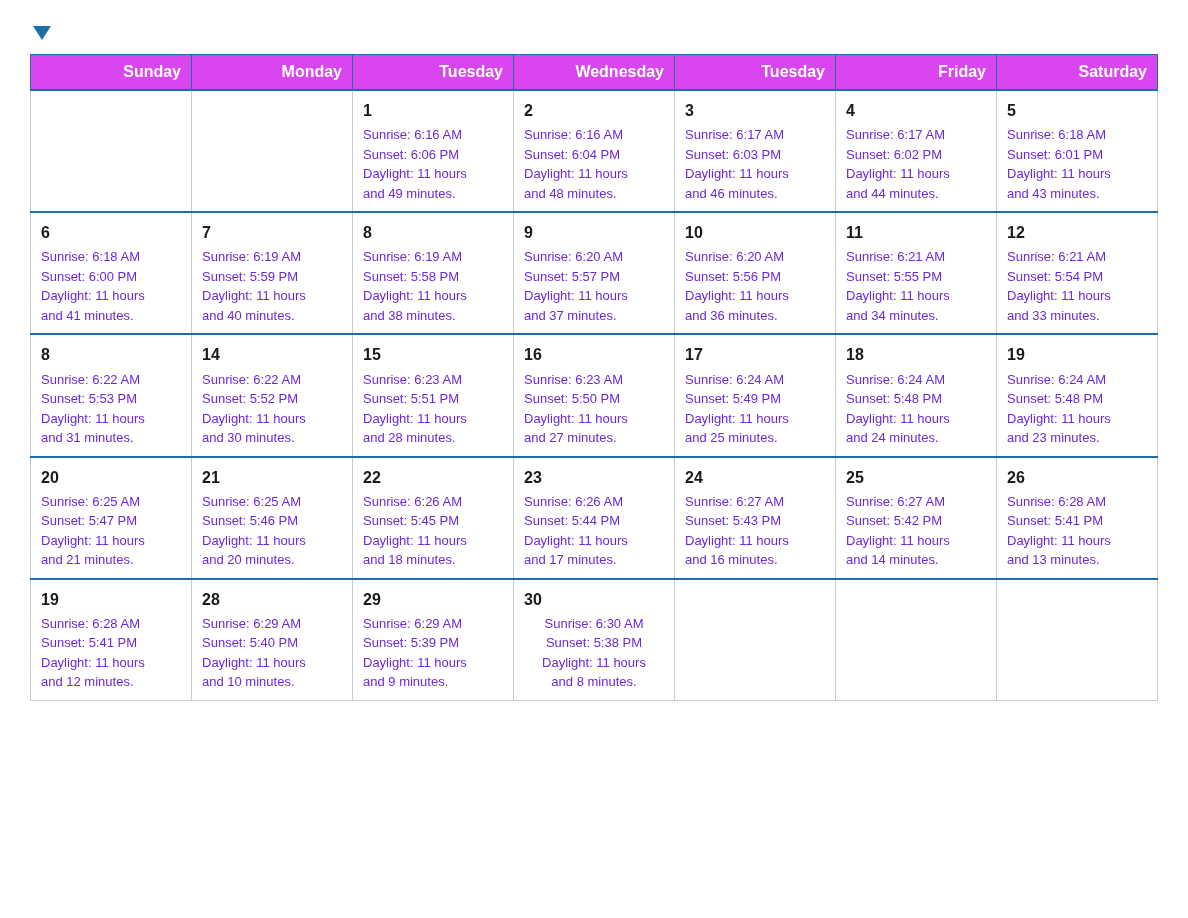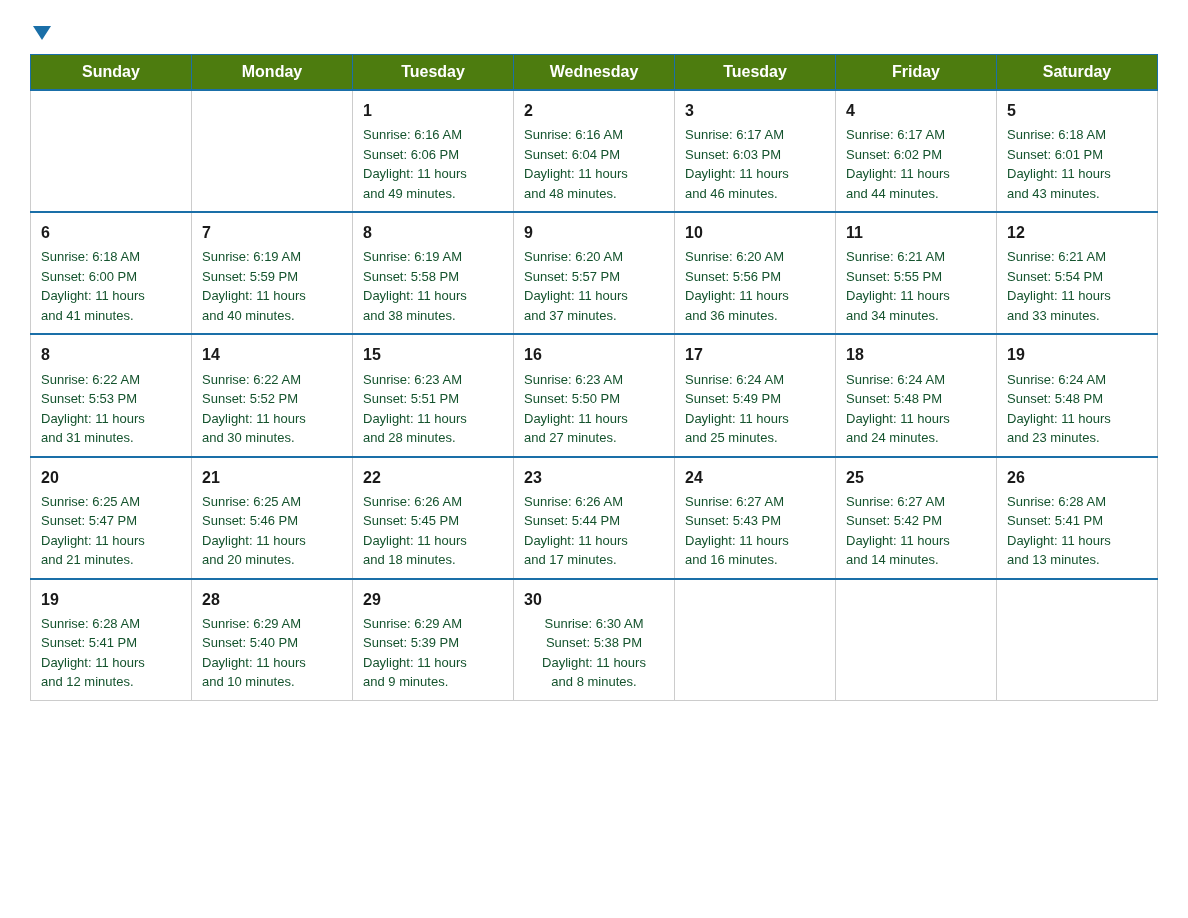--- a/index.html
+++ b/index.html
@@ -38,26 +38,26 @@
       font-size: 22px;
       color: #333;
       margin-top: 4px;
     }
     .calendar-table {
       width: 100%;
       border-collapse: collapse;
       margin-top: 10px;
     }
     .calendar-table thead th {
-      background: #4d7c0f;
+      background: #d946ef;
       color: #fff;
       font-size: 16px;
       font-weight: bold;
       padding: 8px 10px;
-      text-align: center;
+      text-align: right;
       border: 1px solid #1a6fa8;
     }
     .calendar-table tbody td {
       vertical-align: top;
       border: 1px solid #ccc;
       border-top: 2px solid #1a6fa8;
       padding: 8px 10px;
       width: calc(100% / 7);
       min-height: 110px;
       font-size: 13.5px;
@@ -66,21 +66,21 @@
     }
     .day-number {
       font-size: 16px;
       font-weight: bold;
       color: #1a1a1a;
       display: block;
       margin-bottom: 3px;
     }
     .day-info {
       font-size: 13px;
-      color: #14532d;
+      color: #6d28d9;
       line-height: 1.5;
     }
     .empty-cell {
       background: #fff;
     }
   </style>
 </head>
 <body>
 
 <div class="header">

